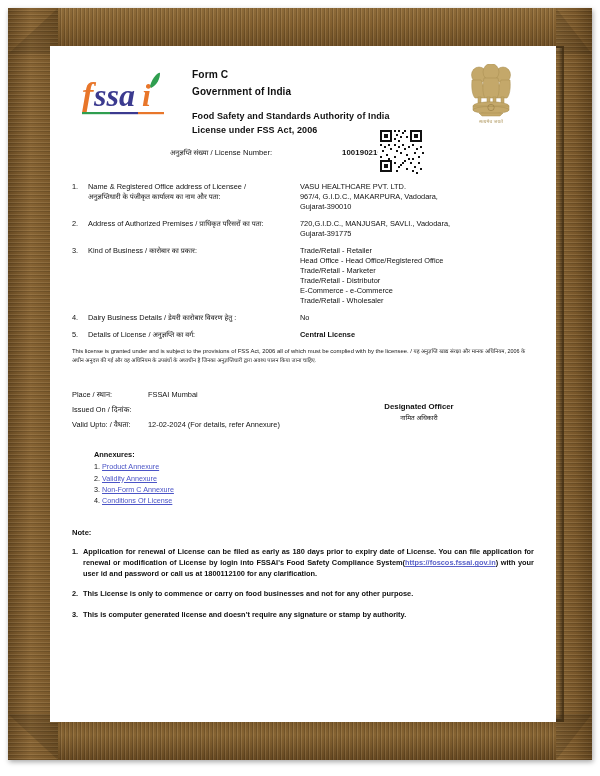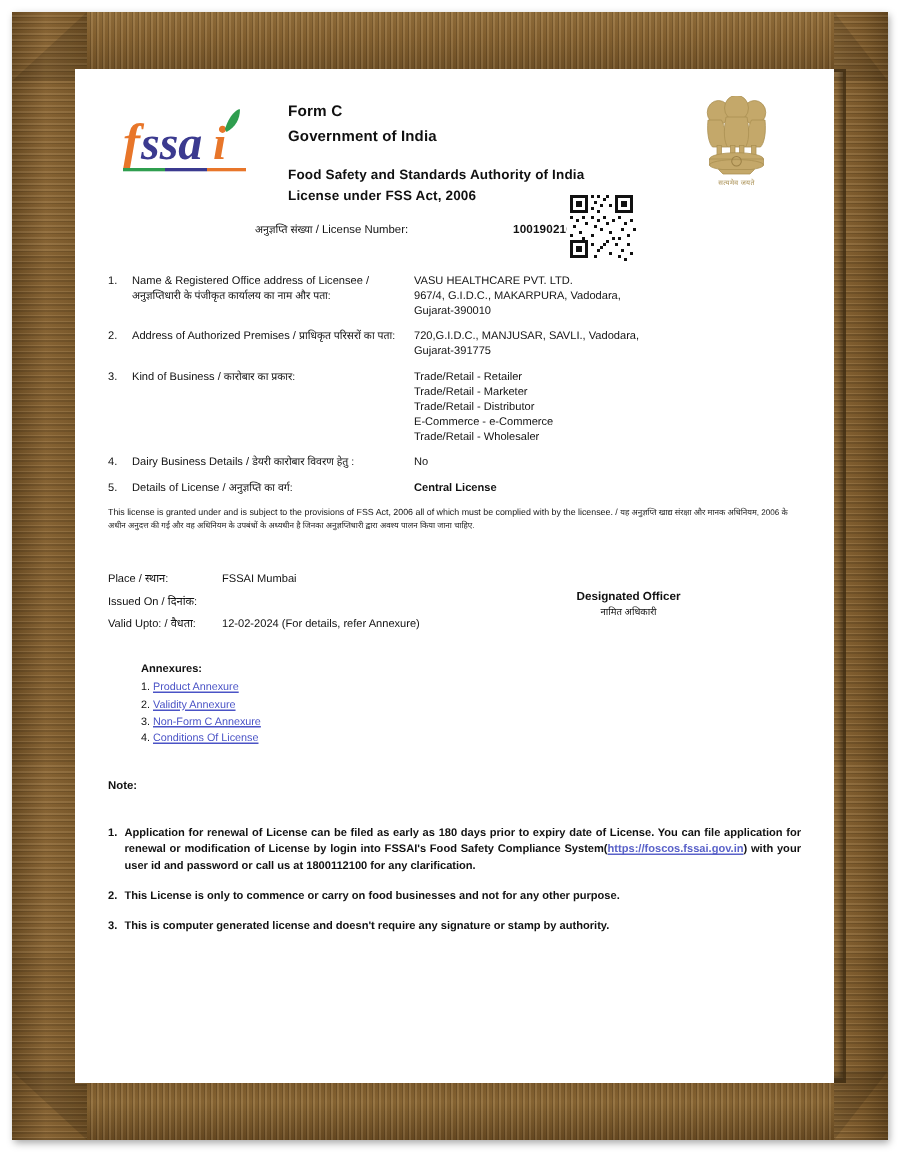--- a/index.html
+++ b/index.html
@@ -187,20 +187,21 @@
     width: 188px;
     flex: 0 0 188px;
     font-size: 7.4px;
     padding-right: 6px;
     box-sizing: border-box;
   }
   .row-label .hindi { font-size: 7px; }
   .row-value {
     flex: 1 1 auto;
     font-size: 7.4px;
+    margin-left: 24px;
   }
   .row-value div { white-space: nowrap; }
   .row-value.bold { font-weight: bold; }
 
   
   .legal {
     margin-top: 6px;
     font-size: 5.9px;
     line-height: 1.45;
     text-align: left;
@@ -242,21 +243,21 @@
     white-space: nowrap;
   }
   .annex-item a {
     color: #4a53c6;
     text-decoration: underline;
     cursor: pointer;
   }
 
   
   .note { margin-top: 22px; }
-  .note-title { font-weight: bold; font-size: 7.6px; margin-bottom: 20px; }
+  .note-title { font-weight: bold; font-size: 7.6px; margin-bottom: 8px; }
   .note-item {
     display: flex;
     font-size: 7.4px;
     font-weight: bold;
     margin-bottom: 9px;
     line-height: 1.5;
   }
   .note-num { width: 11px; flex: 0 0 11px; }
   .note-text { flex: 1 1 auto; text-align: justify; }
   .note-text a { color: #5a62c9; text-decoration: underline; cursor: pointer; }
@@ -438,20 +439,21 @@
       </div>
 
       <div class="row">
         <div class="row-num">3.</div>
         <div class="row-label">
           <span>Kind of Business /</span>
           <span class="hindi">कारोबार का प्रकार:</span>
         </div>
         <div class="row-value">
           <div>Trade/Retail - Retailer</div>
+          <div>Head Office - Head Office/Registered Office</div>
           <div>Trade/Retail - Marketer</div>
           <div>Trade/Retail - Distributor</div>
           <div>E-Commerce - e-Commerce</div>
           <div>Trade/Retail - Wholesaler</div>
         </div>
       </div>
 
       <div class="row">
         <div class="row-num">4.</div>
         <div class="row-label">

